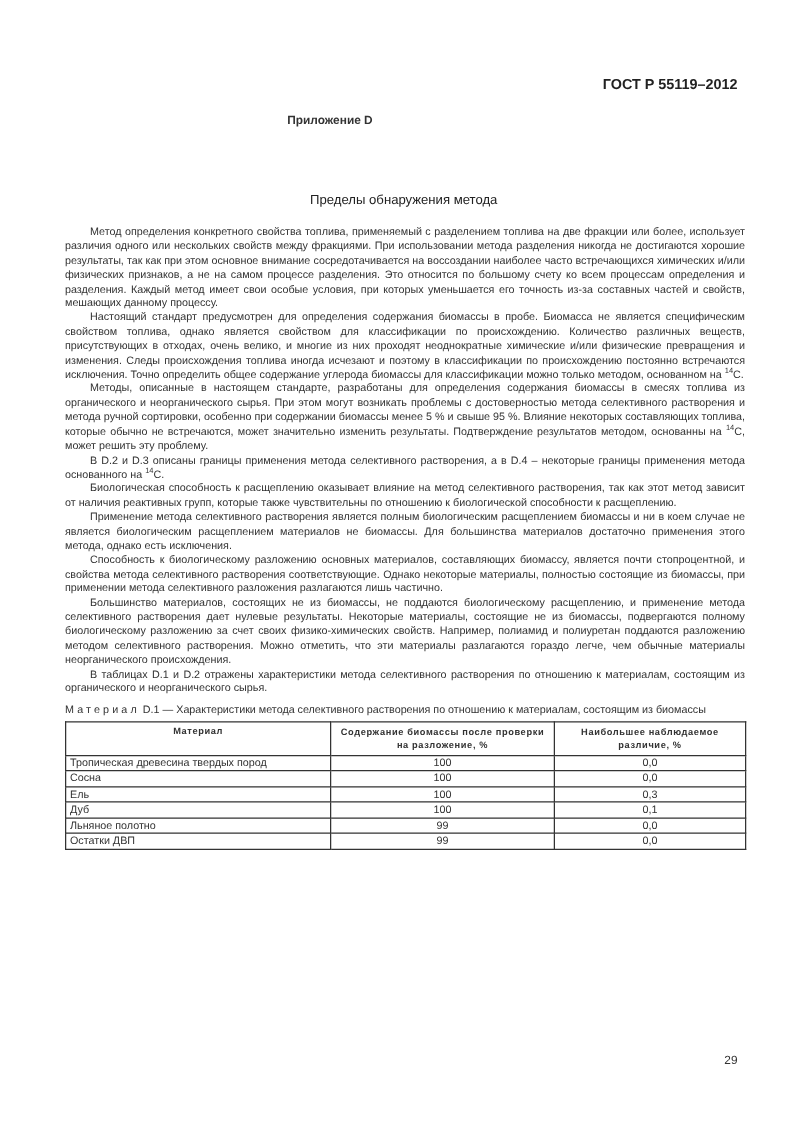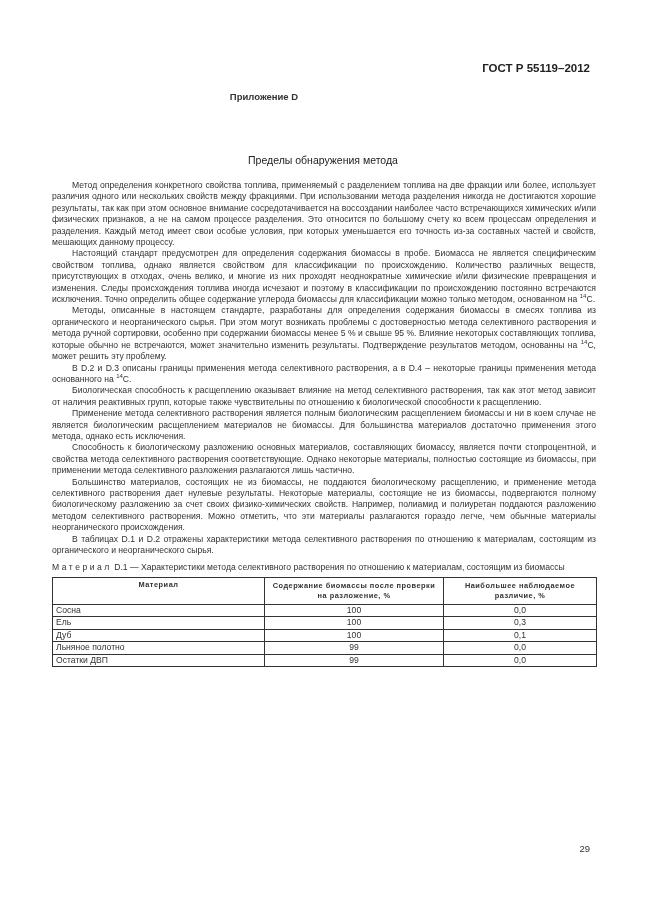--- a/index.html
+++ b/index.html
@@ -55,20 +55,25 @@
     <table>
       <thead>
         <tr>
           <th class="c1">Материал</th>
           <th class="c2">Содержание биомассы после проверки на разложение, %</th>
           <th>Наибольшее наблюдаемое различие, %</th>
         </tr>
       </thead>
       <tbody>
         <tr>
+          <td>Тропическая древесина твердых пород</td>
+          <td class="num">100</td>
+          <td class="num">0,0</td>
+        </tr>
+        <tr>
           <td>Сосна</td>
           <td class="num">100</td>
           <td class="num">0,0</td>
         </tr>
         <tr>
           <td>Ель</td>
           <td class="num">100</td>
           <td class="num">0,3</td>
         </tr>
         <tr>

